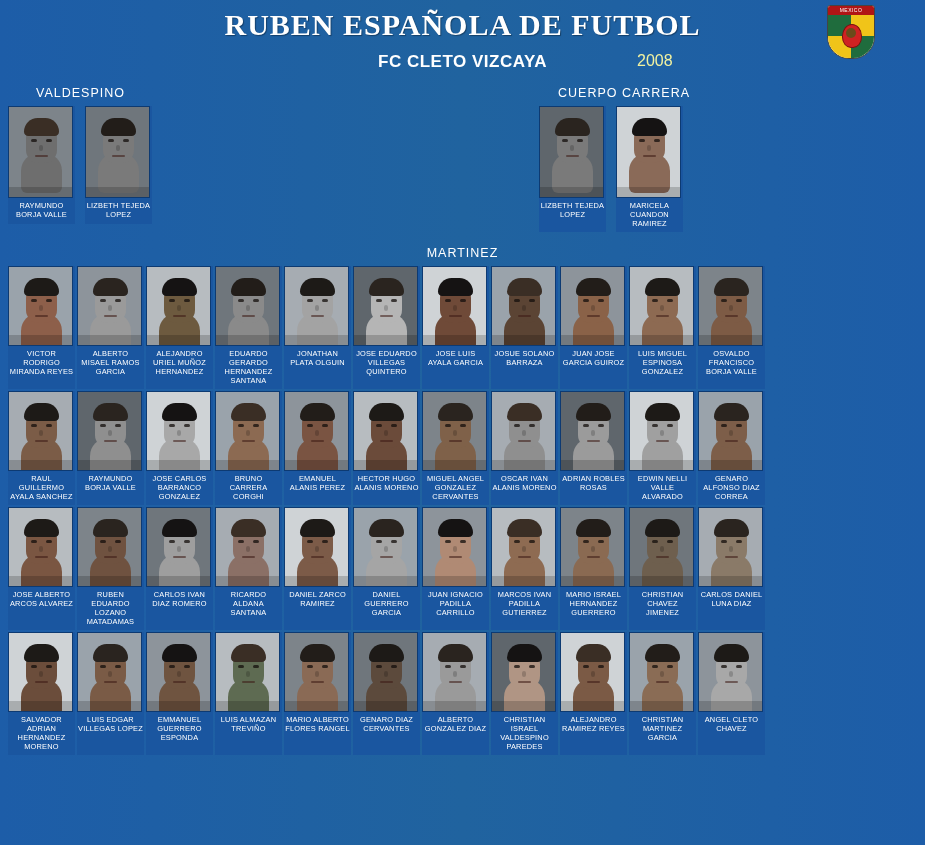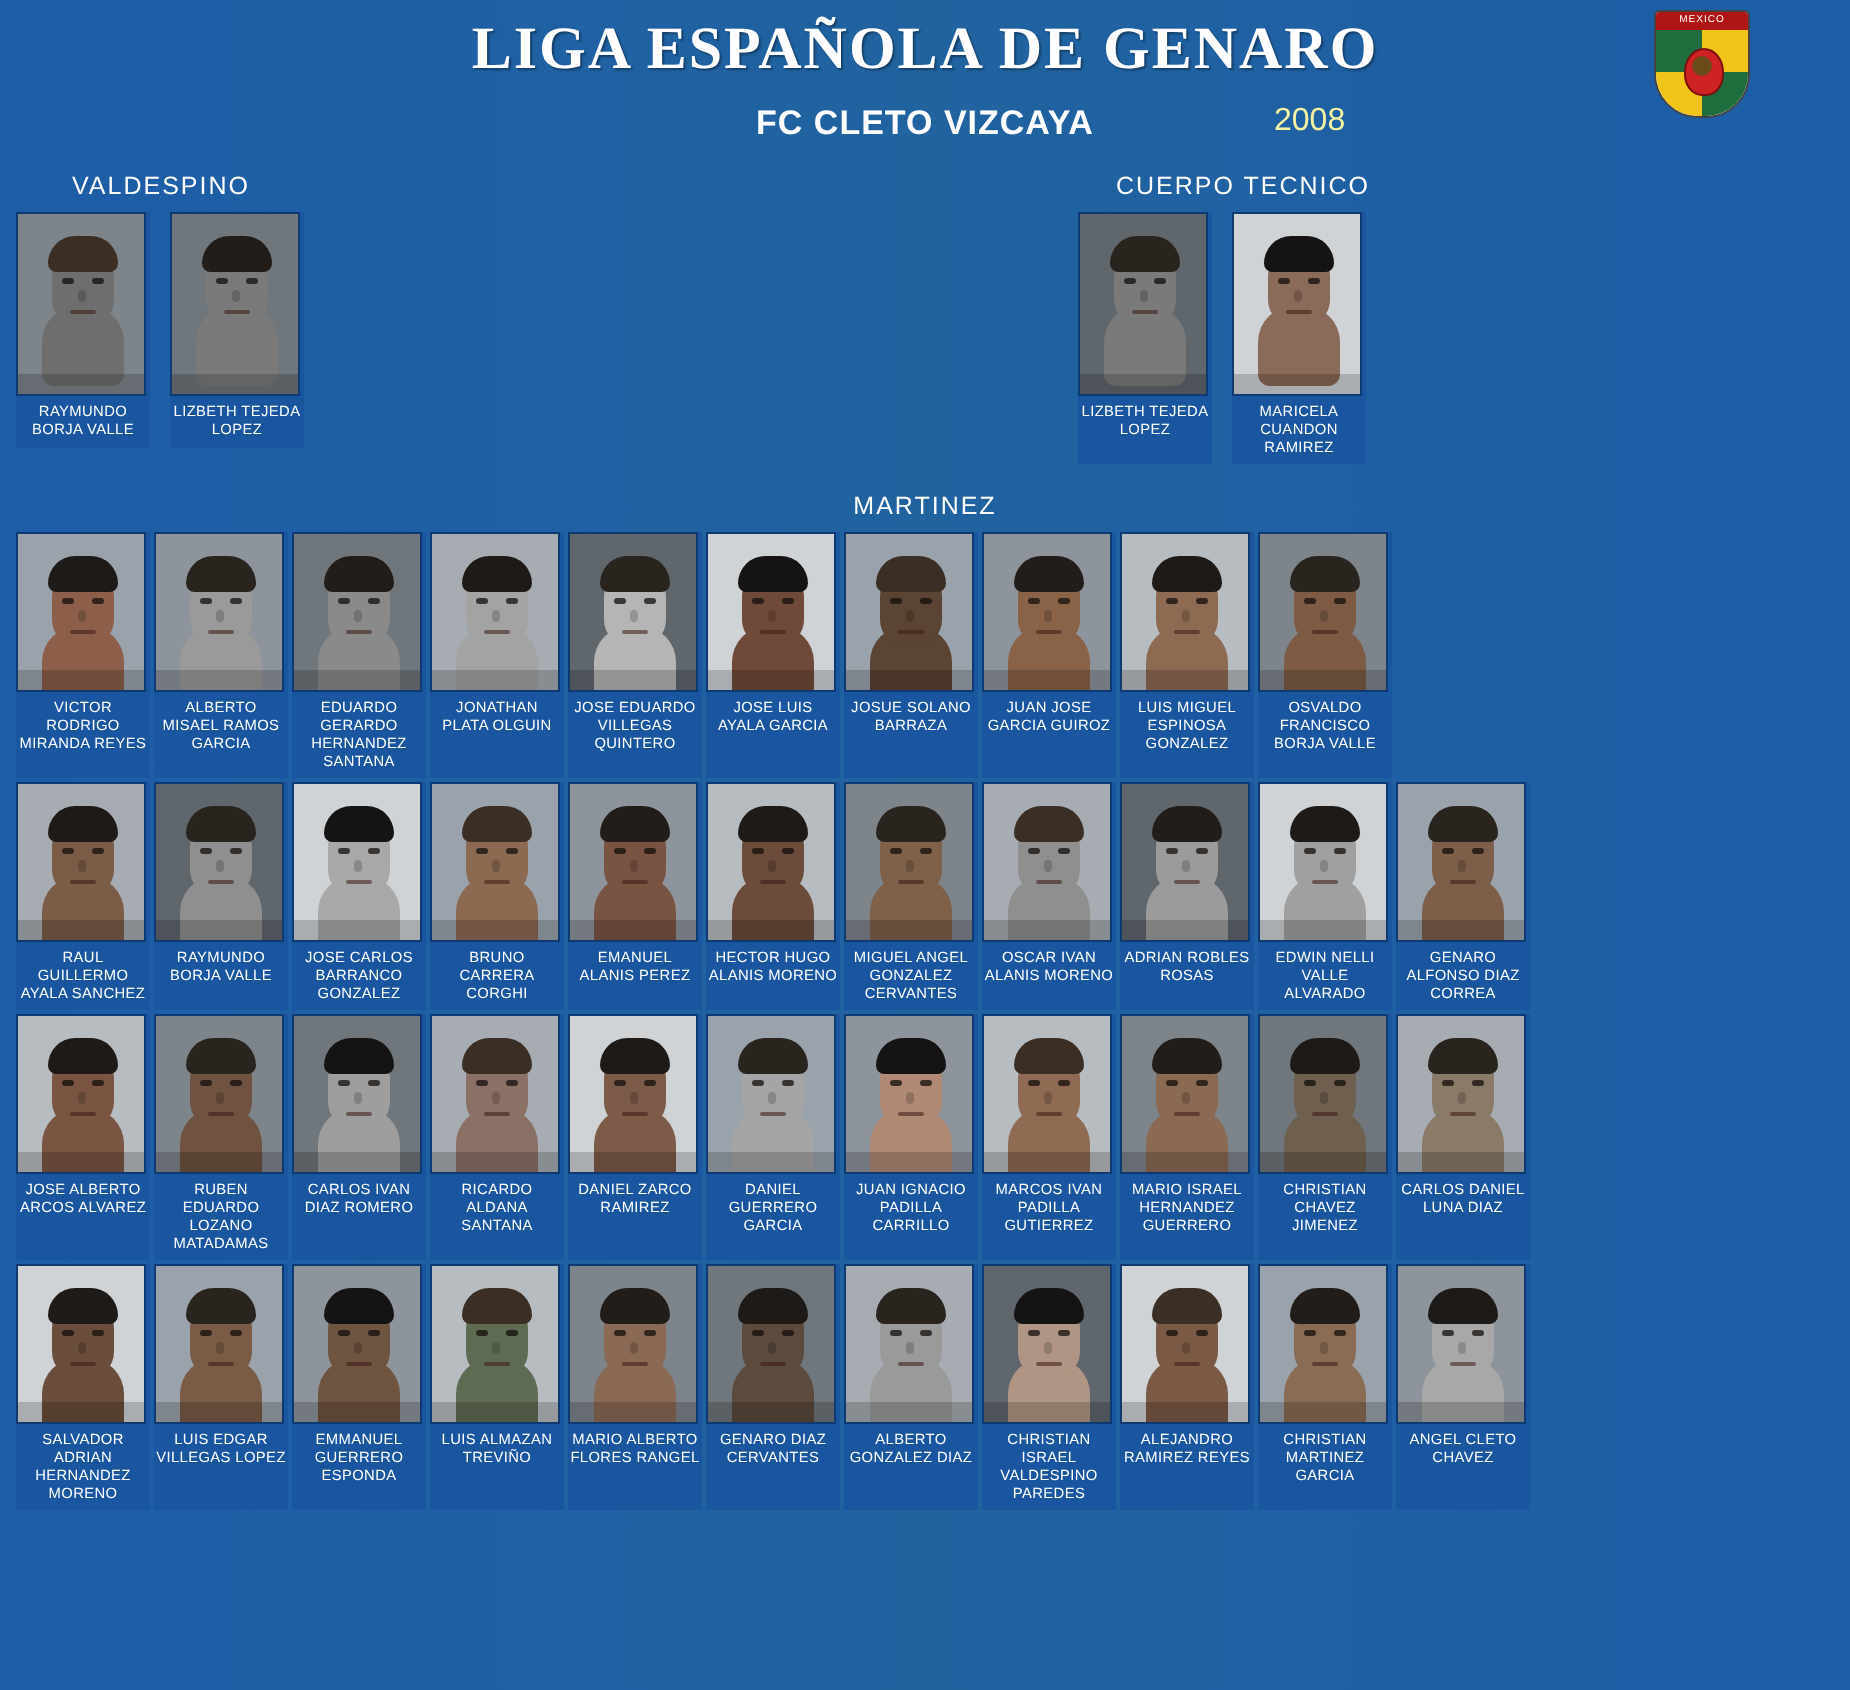--- a/index.html
+++ b/index.html
@@ -176,41 +176,41 @@
     margin-bottom: 2px;
   }
   .row .card { flex: 0 0 67px; }
 </style>
 </head>
 <body>
 
 <div class="page">
 
   <div class="header">
-    <div class="league-title">LIGA ESPAÑOLA DE GENARO</div>
+    <div class="league-title">RUBEN ESPAÑOLA DE FUTBOL</div>
     <div class="club-row">
       <div class="club-name">FC CLETO VIZCAYA</div>
       <div class="season">2008</div>
     </div>
     <div class="crest">
       <div class="shield">
         <div class="band">MEXICO</div>
         <div class="q1"></div>
           <div class="q2"></div>
           <div class="q3"></div>
           <div class="q4"></div>
         <div class="center"></div>
           <div class="eagle"></div>
       </div>
     </div>
   </div>
 
   <div class="staff-row">
     <div class="section-label label-directivos">VALDESPINO</div>
-    <div class="section-label label-tecnico">CUERPO  TECNICO</div>
+    <div class="section-label label-tecnico">CUERPO  CARRERA</div>
     <div class="group directivos" id="group-directivos">
         <div class="card staff">
           <div class="photo">
     <div class="face" style="background:#7d848a;">
       <div style="position:absolute;left:12px;top:46px;width:41px;height:40px;background:#6e6e6e;border-radius:18px 18px 6px 6px;"></div>
       <div style="position:absolute;left:17px;top:16px;width:31px;height:40px;background:#6e6e6e;border-radius:15px 15px 13px 13px;"></div>
       <div style="position:absolute;left:15px;top:11px;width:35px;height:18px;background:#3a2e25;border-radius:16px 16px 5px 5px;"></div>
       <div style="position:absolute;left:22px;top:32px;width:6px;height:3px;background:rgba(20,15,12,.75);border-radius:2px;"></div>
       <div style="position:absolute;left:37px;top:32px;width:6px;height:3px;background:rgba(20,15,12,.75);border-radius:2px;"></div>
       <div style="position:absolute;left:30px;top:38px;width:4px;height:6px;background:rgba(0,0,0,.18);border-radius:2px;"></div>
@@ -298,20 +298,35 @@
       <div style="position:absolute;left:37px;top:32px;width:6px;height:3px;background:rgba(20,15,12,.75);border-radius:2px;"></div>
       <div style="position:absolute;left:30px;top:38px;width:4px;height:6px;background:rgba(0,0,0,.18);border-radius:2px;"></div>
       <div style="position:absolute;left:26px;top:48px;width:13px;height:2px;background:rgba(60,25,20,.55);border-radius:2px;"></div>
       <div style="position:absolute;left:0;bottom:0;width:100%;height:10px;background:rgba(0,0,0,.18);"></div>
     </div>
           </div>
           <div class="name">ALBERTO MISAEL RAMOS GARCIA</div>
         </div>
         <div class="card">
           <div class="photo">
+    <div class="face" style="background:#b7bcc0;">
+      <div style="position:absolute;left:12px;top:46px;width:41px;height:40px;background:#6d5a3f;border-radius:18px 18px 6px 6px;"></div>
+      <div style="position:absolute;left:17px;top:16px;width:31px;height:40px;background:#6d5a3f;border-radius:15px 15px 13px 13px;"></div>
+      <div style="position:absolute;left:15px;top:11px;width:35px;height:18px;background:#151313;border-radius:16px 16px 5px 5px;"></div>
+      <div style="position:absolute;left:22px;top:32px;width:6px;height:3px;background:rgba(20,15,12,.75);border-radius:2px;"></div>
+      <div style="position:absolute;left:37px;top:32px;width:6px;height:3px;background:rgba(20,15,12,.75);border-radius:2px;"></div>
+      <div style="position:absolute;left:30px;top:38px;width:4px;height:6px;background:rgba(0,0,0,.18);border-radius:2px;"></div>
+      <div style="position:absolute;left:26px;top:48px;width:13px;height:2px;background:rgba(60,25,20,.55);border-radius:2px;"></div>
+      <div style="position:absolute;left:0;bottom:0;width:100%;height:10px;background:rgba(0,0,0,.18);"></div>
+    </div>
+          </div>
+          <div class="name">ALEJANDRO URIEL MUÑOZ HERNANDEZ</div>
+        </div>
+        <div class="card">
+          <div class="photo">
     <div class="face" style="background:#6f767c;">
       <div style="position:absolute;left:12px;top:46px;width:41px;height:40px;background:#8a8a8a;border-radius:18px 18px 6px 6px;"></div>
       <div style="position:absolute;left:17px;top:16px;width:31px;height:40px;background:#8a8a8a;border-radius:15px 15px 13px 13px;"></div>
       <div style="position:absolute;left:15px;top:11px;width:35px;height:18px;background:#221d19;border-radius:16px 16px 5px 5px;"></div>
       <div style="position:absolute;left:22px;top:32px;width:6px;height:3px;background:rgba(20,15,12,.75);border-radius:2px;"></div>
       <div style="position:absolute;left:37px;top:32px;width:6px;height:3px;background:rgba(20,15,12,.75);border-radius:2px;"></div>
       <div style="position:absolute;left:30px;top:38px;width:4px;height:6px;background:rgba(0,0,0,.18);border-radius:2px;"></div>
       <div style="position:absolute;left:26px;top:48px;width:13px;height:2px;background:rgba(60,25,20,.55);border-radius:2px;"></div>
       <div style="position:absolute;left:0;bottom:0;width:100%;height:10px;background:rgba(0,0,0,.18);"></div>
     </div>

